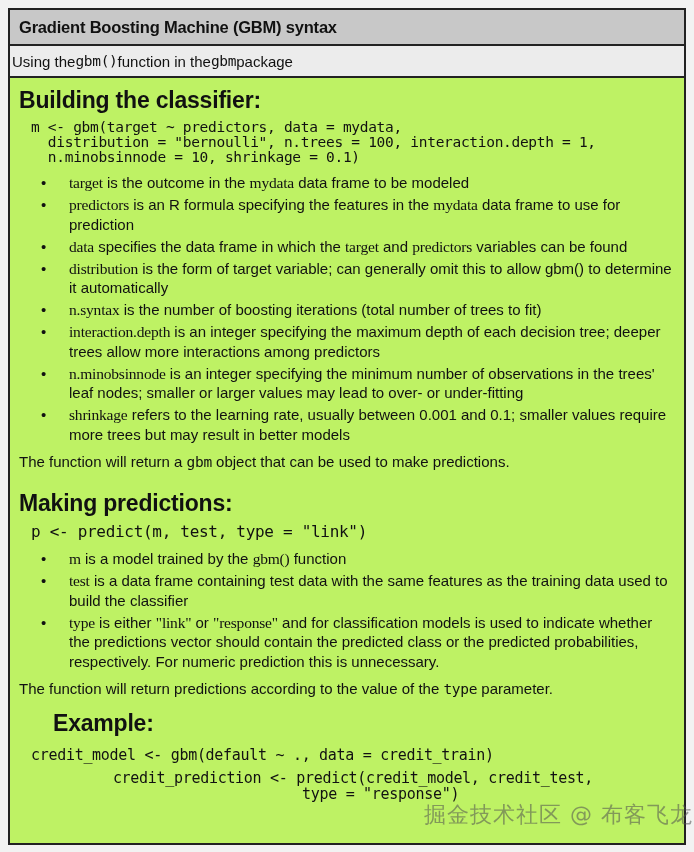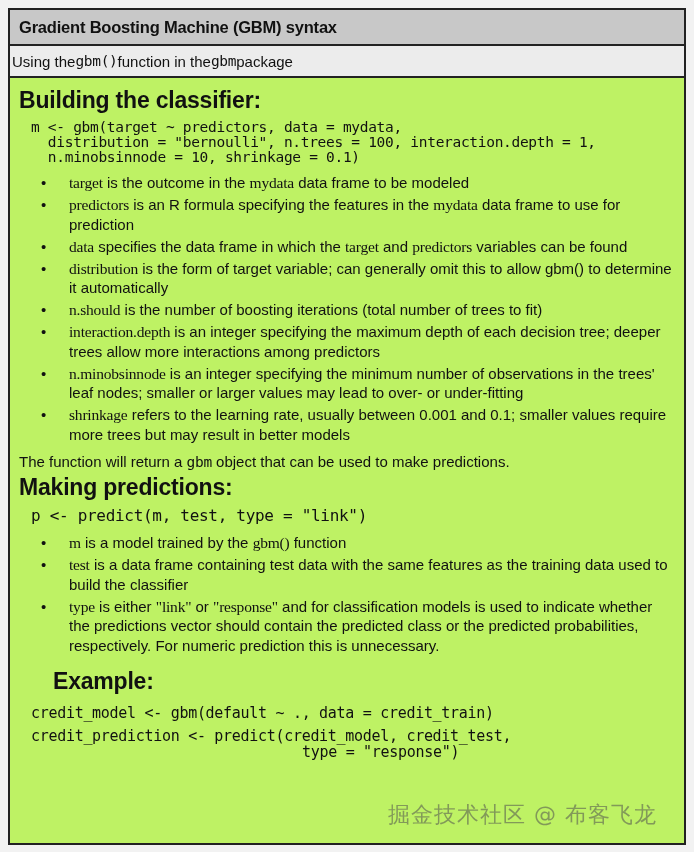--- a/index.html
+++ b/index.html
@@ -9,21 +9,21 @@
   .sub { height: 30px; background: #ececec; border-bottom: 2px solid #222; display: flex; align-items: center; padding-left: 2px; font-size: 15px; }
   .content { padding: 0 9px; }
   .mono { font-family: "DejaVu Sans Mono", monospace; font-size: 14.5px; letter-spacing: -0.3px; }
   .sec { font-weight: bold; font-size: 23px; margin-top: 9px; letter-spacing: -0.2px; }
   pre.code { margin: 0; font-family: "DejaVu Sans Mono", monospace; font-size: 14.5px; line-height: 15px; letter-spacing: -0.3px; white-space: pre; }
   ul { list-style: none; margin: 0; padding: 0; }
   li { position: relative; padding-left: 50px; font-size: 15px; line-height: 19.5px; margin-bottom: 2.5px; }
   li .bullet { position: absolute; left: 22px; top: 0; font-size: 15px; }
   li .term { font-family: Liberation Serif, serif; font-size: 15.5px; letter-spacing: -0.2px; }
   p.para { margin: 0; font-size: 15px; }
-  .watermark { position: absolute; left: 388px; top: 800px; font-size: 22px; color: rgba(80,80,80,0.55); font-family: "DejaVu Sans", sans-serif; letter-spacing: 1px; }
+  .watermark { position: absolute; left: 424px; top: 800px; font-size: 22px; color: rgba(80,80,80,0.55); font-family: "DejaVu Sans", sans-serif; letter-spacing: 1px; }
 </style>
 </head>
 <body>
 
 <div class="box">
   <div class="hdr">Gradient Boosting Machine (GBM) syntax</div>
   <div class="sub">
     <span>Using the </span>
       <span class="mono">gbm()</span>
       <span> function in the </span>
@@ -35,38 +35,39 @@
     <div class="sec">Building the classifier:</div>
     <pre class="code" style="margin-top:6px;margin-left:12px;">m &lt;- gbm(target ~ predictors, data = mydata,
   distribution = "bernoulli", n.trees = 100, interaction.depth = 1,
   n.minobsinnode = 10, shrinkage = 0.1)</pre>
 
     <ul style="margin-top:8px;">
       <li><span class="bullet">•</span><span class="term">target</span><span> is the outcome in the </span><span class="term">mydata</span><span> data frame to be modeled</span></li>
       <li><span class="bullet">•</span><span class="term">predictors</span><span> is an R formula specifying the features in the </span><span class="term">mydata</span><span> data frame to use for prediction</span></li>
       <li><span class="bullet">•</span><span class="term">data</span><span> specifies the data frame in which the </span><span class="term">target</span><span> and </span><span class="term">predictors</span><span> variables can be found</span></li>
       <li><span class="bullet">•</span><span class="term">distribution</span><span> is the form of target variable; can generally omit this to allow gbm() to determine it automatically</span></li>
-      <li><span class="bullet">•</span><span class="term">n.should</span><span> is the number of boosting iterations (total number of trees to fit)</span></li>
+      <li><span class="bullet">•</span><span class="term">n.syntax</span><span> is the number of boosting iterations (total number of trees to fit)</span></li>
       <li><span class="bullet">•</span><span class="term">interaction.depth</span><span> is an integer specifying the maximum depth of each decision tree; deeper trees allow more interactions among predictors</span></li>
       <li><span class="bullet">•</span><span class="term">n.minobsinnode</span><span> is an integer specifying the minimum number of observations in the trees' leaf nodes; smaller or larger values may lead to over- or under-fitting</span></li>
       <li><span class="bullet">•</span><span class="term">shrinkage</span><span> refers to the learning rate, usually between 0.001 and 0.1; smaller values require more trees but may result in better models</span></li>
     </ul>
 
     <p class="para" style="margin-top:9px;"><span>The function will return a </span><span class="mono">gbm</span><span> object that can be used to make predictions.</span></p>
 
-    <div class="sec" style="margin-top:4px;">Making predictions:</div>
+    <div class="sec" style="margin-top:20px;">Making predictions:</div>
     <pre class="code" style="margin-top:7px;margin-left:12px;font-size:16px;">p &lt;- predict(m, test, type = "link")</pre>
 
     <ul style="margin-top:10px;">
       <li><span class="bullet">•</span><span class="term">m</span><span> is a model trained by the </span><span class="term">gbm()</span><span> function</span></li>
       <li><span class="bullet">•</span><span class="term">test</span><span> is a data frame containing test data with the same features as the training data used to build the classifier</span></li>
       <li><span class="bullet">•</span><span class="term">type</span><span> is either </span><span class="term">"link"</span><span> or </span><span class="term">"response"</span><span> and for classification models is used to indicate whether the predictions vector should contain the predicted class or the predicted probabilities, respectively. For numeric prediction this is unnecessary.</span></li>
     </ul>
 
+    <p class="para" style="margin-top:9px;"><span>The function will return predictions according to the value of the </span><span class="mono">type</span><span> parameter.</span></p>
 
     <div class="sec" style="margin-top:13px;margin-left:34px;">Example:</div>
     <div class="mono" style="margin-top:9px;margin-left:12px;font-size:15px;white-space:pre;">credit_model &lt;- gbm(default ~ ., data = credit_train)</div>
-    <div class="mono" style="margin-top:6px;margin-left:12px;font-size:15px;white-space:pre;line-height:16px;">credit_prediction &lt;- predict(credit_model, credit_test,</div>
+    <div class="mono" style="margin-top:6px;margin-left:12px;font-size:15px;white-space:pre;line-height:16px;text-align:center;">credit_prediction &lt;- predict(credit_model, credit_test,</div>
     <div class="mono" style="margin-left:283px;font-size:15px;white-space:pre;line-height:16px;">type = "response")</div>
   </div>
 </div>
 
 <div class="watermark">掘金技术社区 @ 布客飞龙</div>
 
 </body></html>

